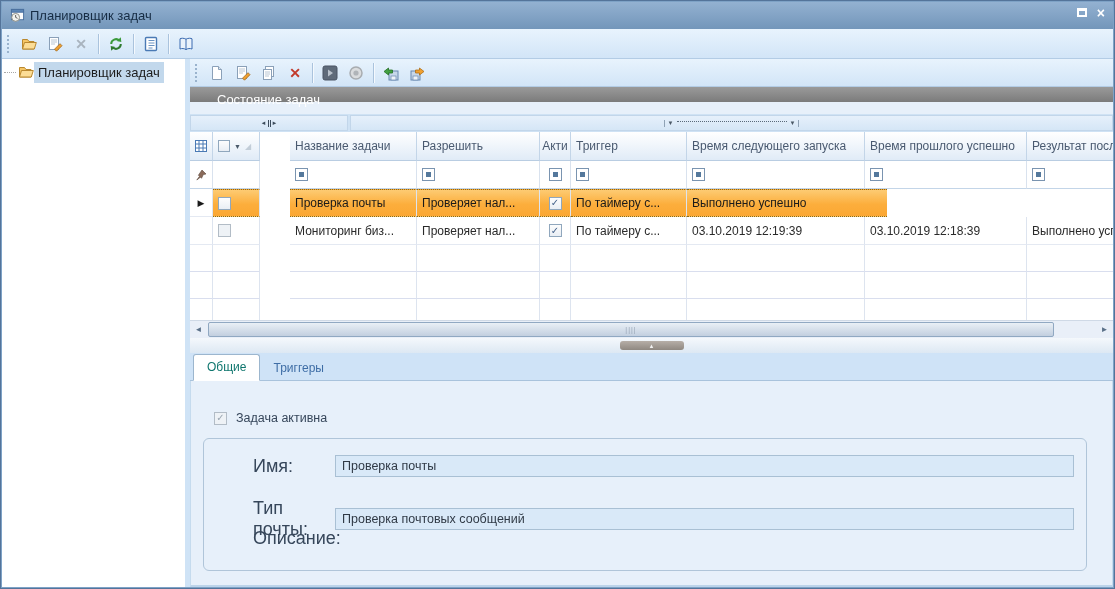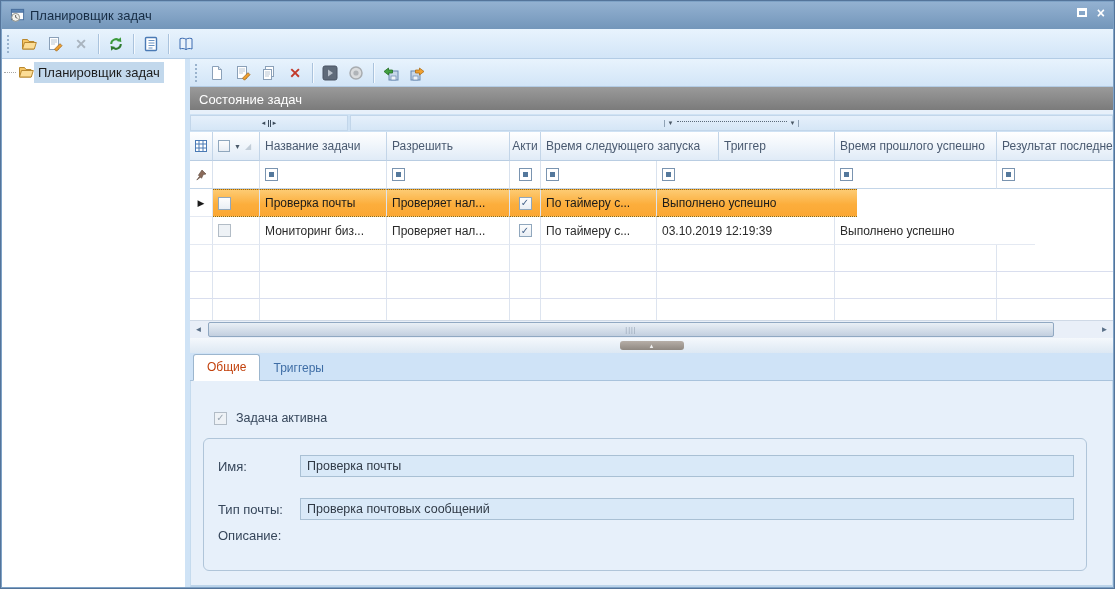--- a/index.html
+++ b/index.html
@@ -36,44 +36,44 @@
   .tree-item { display:flex; align-items:center; height:26px; padding-left:2px; font-size:13px; color:#1c1c1c; cursor:default; }
   .tree-connector { width:12px; border-top:1px dotted #a8a8a8; margin-right:2px; }
   .tree-label { padding:3px 4px; }
   .tree-item.selected .tree-label { background:#c2d8ec; }
   .v-split { position:absolute; left:183px; top:57px; width:5px; bottom:0; background:#cfe3f6; cursor:ew-resize; }
 
   
   .right-panel { position:absolute; left:188px; top:57px; right:0; bottom:0; background:#e7f0fa; }
   .tasks-toolbar { position:absolute; left:0; top:0; right:0; height:28px; }
 
-  .status-header { position:absolute; left:0; top:28px; right:0; height:23px;
+  .status-header { position:absolute; left:0; top:28px; right:0; height:15px;
                    background:linear-gradient(180deg,#9a9a9a,#7b7b7b);
-                   color:#fff; font-size:13px; line-height:26px; padding-left:9px; }
+                   color:#fff; font-size:13px; line-height:26px; padding-left:27px; }
 
   
   .band-row { position:absolute; left:0; top:55px; right:0; height:18px; background:#cfe2f4; display:flex; }
   .band-cell { border:1px solid #c2d6ea; background:linear-gradient(180deg,#e6f0fb,#d5e6f6);
                display:flex; align-items:center; justify-content:center; margin:1px 0 0 0; height:16px; }
   .band-left { width:158px; }
   .band-right { flex:1; margin-left:2px; }
   .grip-h { display:flex; align-items:center; gap:1px; color:#3c4c5c; font-size:6px; }
   .grip-h .bar { width:1px; height:7px; background:#3c4c5c; }
   .band-scroll { display:flex; align-items:center; color:#4a5866; font-size:6px; gap:3px; }
   .band-scroll .dots { width:110px; border-bottom:1px dotted #5a6a7a; height:1px; margin-bottom:3px; }
   .band-scroll .tick { width:1px; height:7px; background:#8fa2b5; }
 
   
   .grid { position:absolute; left:0; top:73px; right:0; height:188px; overflow:hidden; background:#fff; }
   .grow { display:flex; width:1010px; }
   .cell { flex:none; border-right:1px solid #dde4ef; padding:0 5px; font-size:12px; color:#2a2a2a;
           display:flex; align-items:center; white-space:nowrap; overflow:hidden; }
   .c0 { width:23px; justify-content:center; padding:0; }
   .c1 { width:47px; }
-  .c2 { width:127px; }
+  .c2 { width:127px;margin-left:30px; }
   .c3 { width:123px; }
   .c4 { width:31px; justify-content:center; padding:0; }
   .c5 { width:116px; }
   .c6 { width:178px; }
   .c7 { width:162px; }
   .c8 { width:200px; border-right:none; }
 
   .hdr-row { height:29px; }
   .hdr-row .cell { background:linear-gradient(180deg,#ffffff,#e0ebf7);
                    border-right:1px solid #c3d5e8; border-bottom:1px solid #b9cde2;
@@ -116,31 +116,31 @@
              background:linear-gradient(180deg,#f4f8fc,#dde8f3); display:flex; align-items:center;
              justify-content:center; cursor:ns-resize; }
   .collapse-btn { width:64px; height:9px; border-radius:3px; background:linear-gradient(180deg,#b6aea7,#8f8881);
                   color:#f2f2f2; font-size:6px; display:flex; align-items:center; justify-content:center; }
 
   
   .tabstrip { position:absolute; left:0; top:294px; right:0; height:28px; background:#cfe3f7;
               display:flex; align-items:flex-end; padding-left:3px; border-bottom:1px solid #a9c3dc; }
   .tab { padding:5px 13px 6px; font-size:12px; color:#3f6ea6; margin-bottom:-1px; }
   .tab.active { background:#fff; border:1px solid #9cb6ce; border-bottom:1px solid #fff;
-                border-radius:3px 3px 0 0; color:#c2410c; }
+                border-radius:3px 3px 0 0; color:#0f766e; }
 
   
   .tab-content { position:absolute; left:0; top:322px; right:0; bottom:0; background:#e7f0fa;
                  border-left:1px solid #c5dbee; border-right:1px solid #c5dbee; border-bottom:2px solid #bcd4ea; }
   .cb-row { position:absolute; left:23px; top:30px; display:flex; align-items:center; gap:9px;
             font-size:12.5px; color:#36465a; }
   .groupbox { position:absolute; left:12px; top:57px; width:884px; height:133px;
               border:1px solid #b0c5d9; border-radius:6px; }
   .frow { position:absolute; left:14px; right:12px; display:flex; align-items:center; }
-  .frow .flabel { width:82px; font-size:13px; color:#36465a; flex:none; }
+  .frow .flabel { width:82px; font-size:18px; color:#36465a; flex:none;margin-left:35px; }
   .field { flex:1; height:22px; background:#d9e9f8; border:1px solid #a9c0d4; font-family:"Liberation Sans",sans-serif;
            font-size:12.5px; color:#303a46; padding:0 6px; outline:none; }
   .frow-1 { top:16px; } .frow-2 { top:59px; } .frow-3 { top:89px; }
   .cb-inline { display:flex; align-items:center; gap:9px; font-size:12.5px; color:#36465a; }
 
   .icon16 { width:16px; height:16px; display:block; }
   .icon12 { width:12px; height:12px; display:block; }
 </style>
 </head>
 <body>
@@ -308,22 +308,22 @@
           </svg>
         </div>
         <div class="cell c1">
           <span class="cb small"></span>
           <span class="dd-arrow">▼</span>
           <span class="sort-mark">◢</span>
         </div>
         <div class="cell c2">Название задачи</div>
         <div class="cell c3">Разрешить</div>
         <div class="cell c4">Акти</div>
+        <div class="cell c5">Триггер</div>
         <div class="cell c6">Время следующего запуска</div>
-        <div class="cell c5">Триггер</div>
         <div class="cell c7">Время прошлого успешно</div>
         <div class="cell c8">Результат последнего запуска</div>
       </div>
 
       <div class="grow filter-row">
         <div class="cell c0">
           <svg class="icon12" viewBox="0 0 12 12">
             <path d="M7 1 L11 5 L8.3 5.6 L6.5 9.3 L5.4 8.2 L1.8 11 L4.5 7.3 L3.4 6.2 L7 1 Z" fill="#8a6a5a" stroke="#5a463a" stroke-width="0.6"></path>
           </svg>
         </div>
@@ -386,20 +386,21 @@
         <div class="cell c1">
               <span class="cb disabled"></span>
             </div>
         <div class="cell c2">Мониторинг биз...</div>
         <div class="cell c3">Проверяет нал...</div>
         <div class="cell c4">
               <span class="cb">✓</span>
             </div>
         <div class="cell c5">По таймеру с...</div>
         <div class="cell c6">03.10.2019 12:19:39</div>
+        <div class="cell c7">03.10.2019 12:18:39</div>
         <div class="cell c8">Выполнено успешно</div>
       </div>
 
       <div class="grow row empty">
         <div class="cell c0"></div>
             <div class="cell c1"></div>
             <div class="cell c2"></div>
             <div class="cell c3"></div>
         <div class="cell c4"></div>
             <div class="cell c5"></div>

